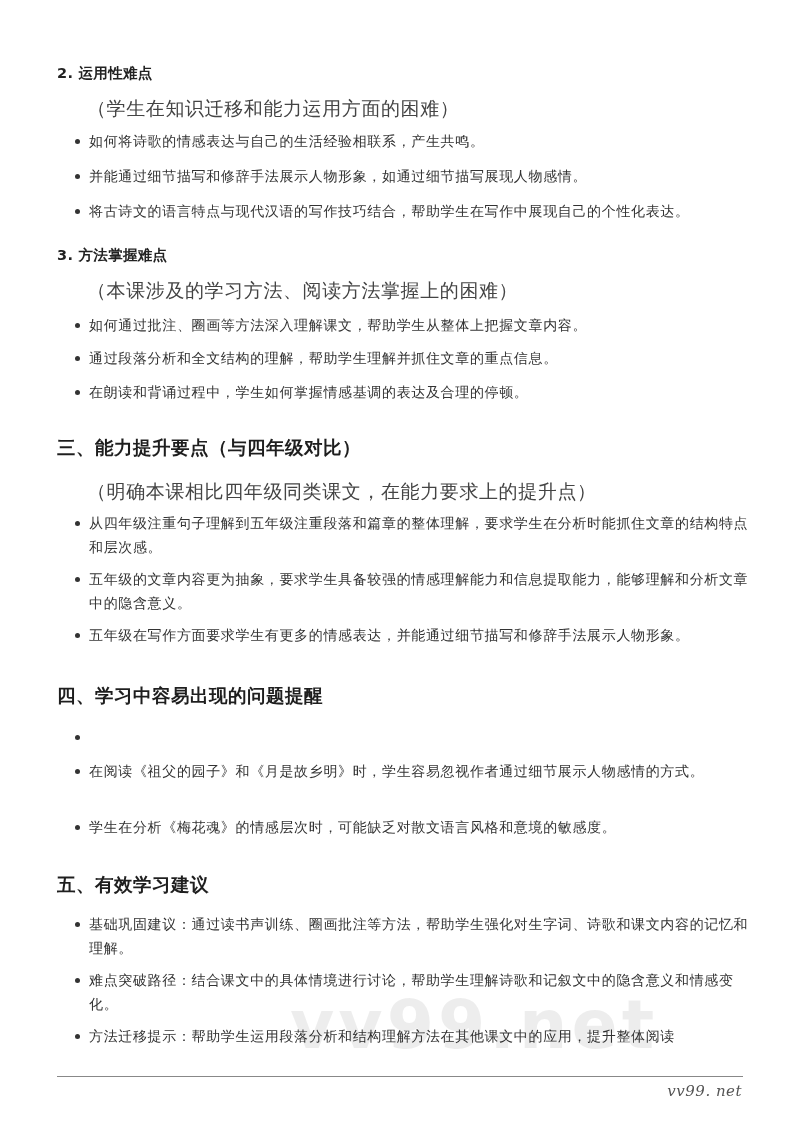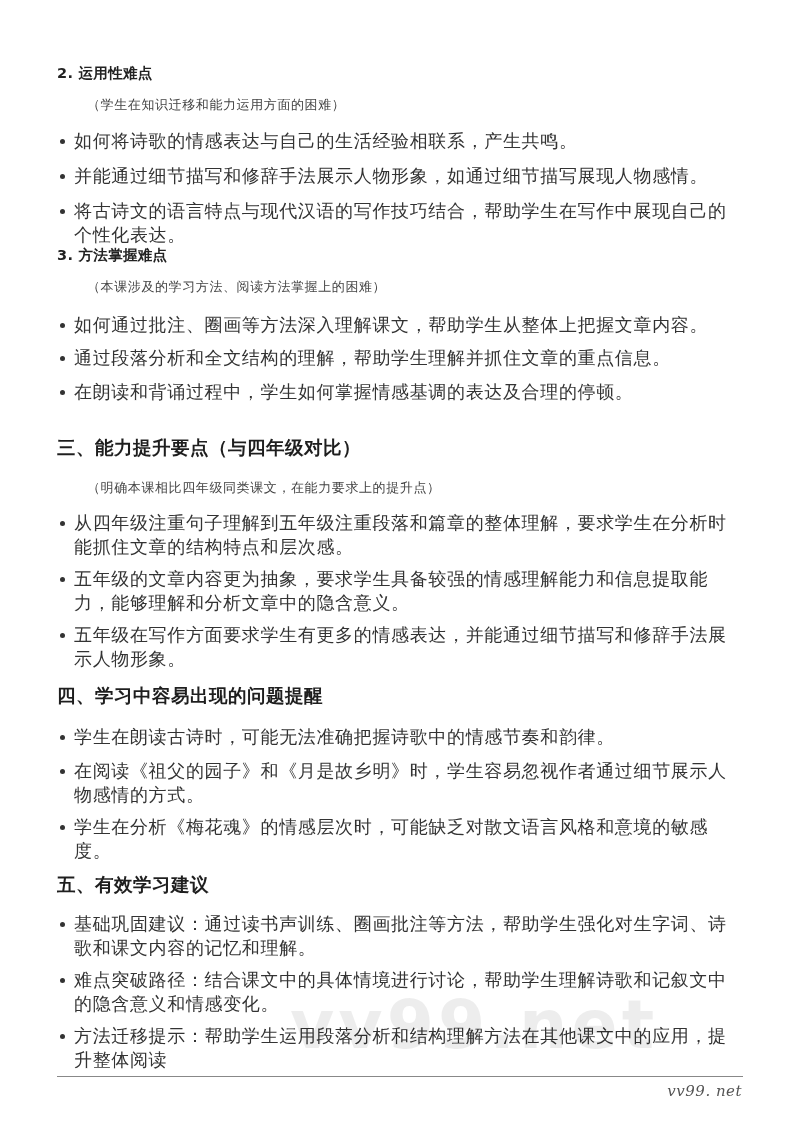--- a/index.html
+++ b/index.html
@@ -14,25 +14,25 @@
     font-family: "DejaVu Sans", "Liberation Sans", sans-serif; color: #222;
     letter-spacing: 0.3px;
   }
   .h2 {
     position: absolute; left: 57px; font-size: 18.5px; font-weight: bold;
     font-family: "DejaVu Sans", "Liberation Sans", sans-serif; color: #1e1e1e;
     letter-spacing: 0.5px;
     text-align: center;
   }
   .note {
-    position: absolute; left: 87px; font-size: 13px; color: #444;
+    position: absolute; left: 87px; font-size: 19px; color: #444;
     letter-spacing: 0.6px;
   }
   .bullet {
-    position: absolute; left: 60px; width: 670px; font-size: 18px; color: #333;
+    position: absolute; left: 75px; width: 670px; font-size: 14px; color: #333;
     line-height: 24px; padding-left: 14px; letter-spacing: 0.65px;
   }
   .bullet .dot {
     position: absolute; left: 0; top: 10px; width: 5px; height: 5px; border-radius: 50%;
     background: #333;
   }
   .footer-line {
     position: absolute; left: 57px; top: 1076px; width: 686px; height: 1px; background: #888;
   }
   .footer-text {
@@ -62,21 +62,21 @@
   <div class="bullet" style="top:346px"><span class="dot"></span><span>通过段落分析和全文结构的理解，帮助学生理解并抓住文章的重点信息。</span></div>
   <div class="bullet" style="top:380px"><span class="dot"></span><span>在朗读和背诵过程中，学生如何掌握情感基调的表达及合理的停顿。</span></div>
 
   <div class="h2" style="top:435px">三、能力提升要点（与四年级对比）</div>
   <div class="note" style="top:479px">（明确本课相比四年级同类课文，在能力要求上的提升点）</div>
   <div class="bullet" style="top:511px"><span class="dot"></span><span>从四年级注重句子理解到五年级注重段落和篇章的整体理解，要求学生在分析时能抓住文章的结构特点和层次感。</span></div>
   <div class="bullet" style="top:567px"><span class="dot"></span><span>五年级的文章内容更为抽象，要求学生具备较强的情感理解能力和信息提取能力，能够理解和分析文章中的隐含意义。</span></div>
   <div class="bullet" style="top:623px"><span class="dot"></span><span>五年级在写作方面要求学生有更多的情感表达，并能通过细节描写和修辞手法展示人物形象。</span></div>
 
   <div class="h2" style="top:683px">四、学习中容易出现的问题提醒</div>
-  <div class="bullet" style="top:725px"><span class="dot"></span><span>学生在朗读古诗时，可能无法准确把握诗歌中的情感节奏和韵律。</span></div>
+  <div class="bullet" style="top:725px"><span class="dot"></span></div>
   <div class="bullet" style="top:759px"><span class="dot"></span><span>在阅读《祖父的园子》和《月是故乡明》时，学生容易忽视作者通过细节展示人物感情的方式。</span></div>
   <div class="bullet" style="top:815px"><span class="dot"></span><span>学生在分析《梅花魂》的情感层次时，可能缺乏对散文语言风格和意境的敏感度。</span></div>
 
   <div class="h2" style="top:872px">五、有效学习建议</div>
   <div class="bullet" style="top:912px"><span class="dot"></span><span>基础巩固建议：通过读书声训练、圈画批注等方法，帮助学生强化对生字词、诗歌和课文内容的记忆和理解。</span></div>
   <div class="bullet" style="top:968px"><span class="dot"></span><span>难点突破路径：结合课文中的具体情境进行讨论，帮助学生理解诗歌和记叙文中的隐含意义和情感变化。</span></div>
   <div class="bullet" style="top:1024px"><span class="dot"></span><span>方法迁移提示：帮助学生运用段落分析和结构理解方法在其他课文中的应用，提升整体阅读</span></div>
 
   <div class="watermark">vv99.net</div>
 

